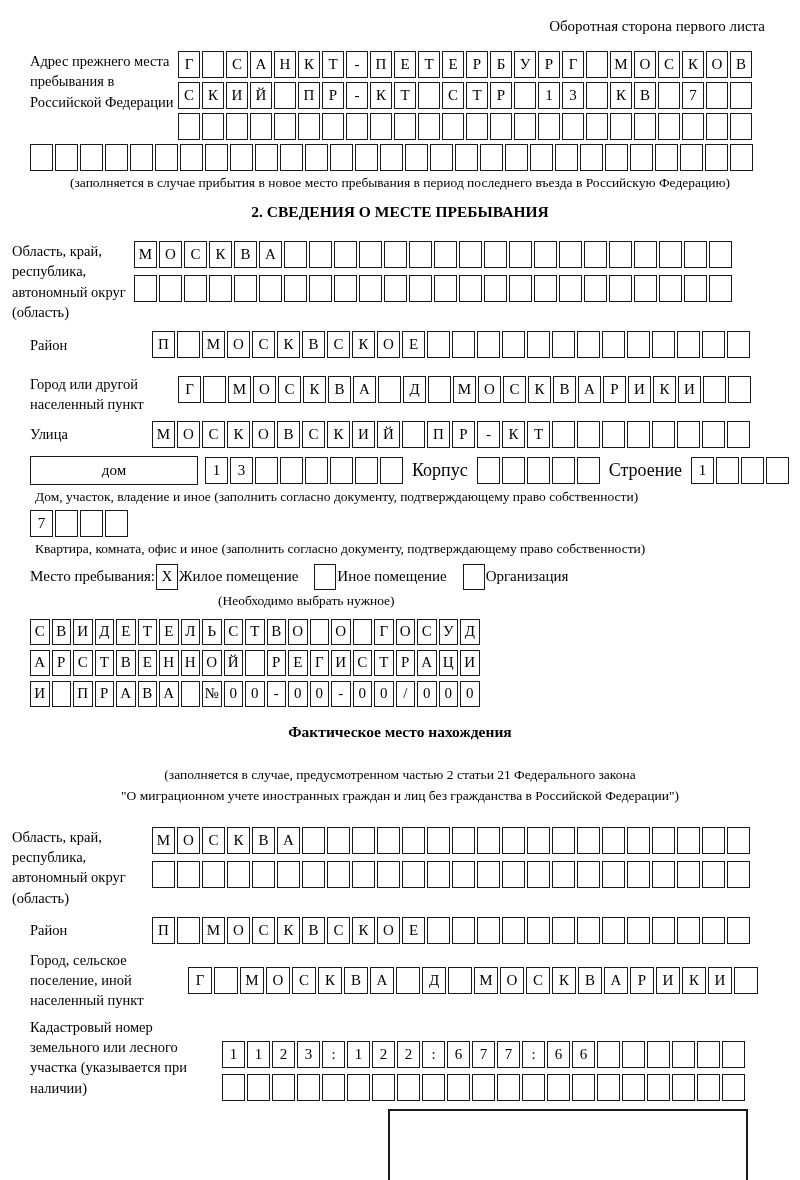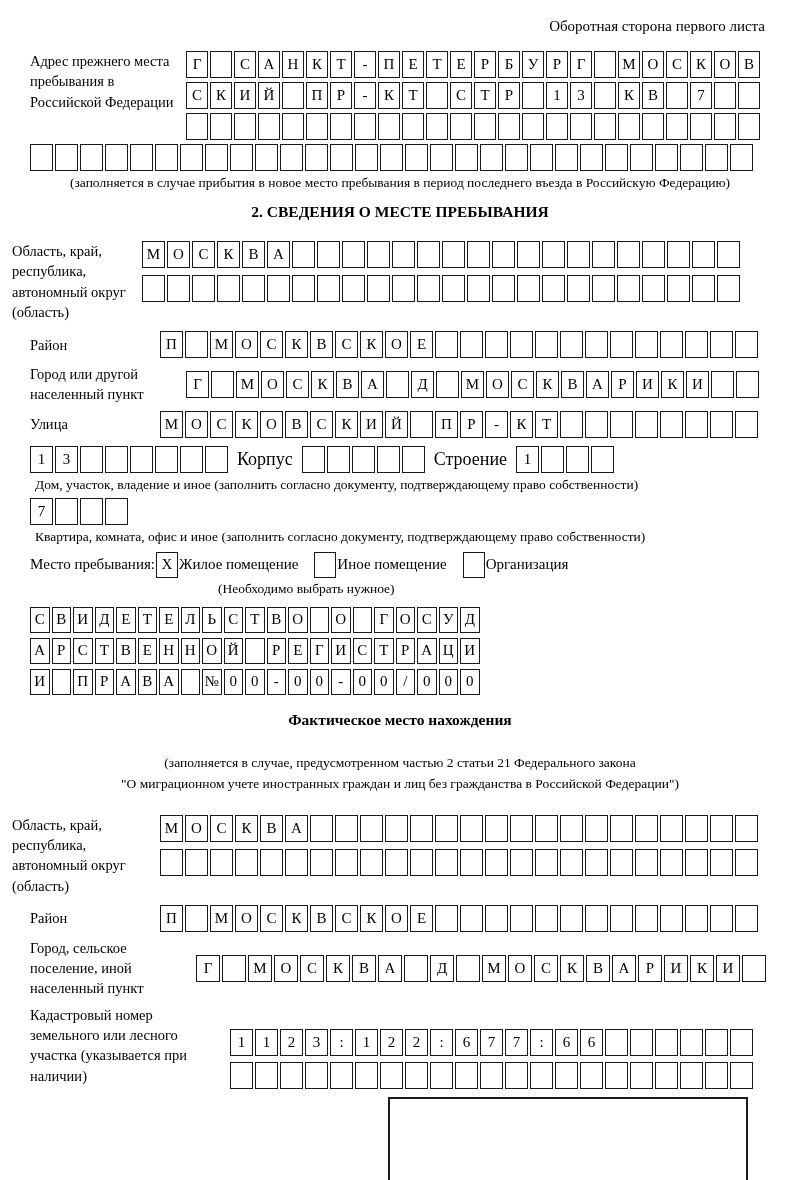--- a/index.html
+++ b/index.html
@@ -3,21 +3,21 @@
 <meta charset="utf-8">
 <style>
   html,body { margin:0; padding:0; background:#fff; }
   body {
     width:800px; height:1180px;
     font-family:"Liberation Serif", serif;
     color:#000; position:relative; overflow:hidden;
   }
   .header-note { text-align:right; padding:18px 35px 0 0; font-size:15px; }
 
-  .frow { display:flex; align-items:flex-start; padding-left:30px;gap:8px; }
+  .frow { display:flex; align-items:flex-start; padding-left:30px; }
   .flabel { font-size:14.5px; line-height:1.4; flex:none; }
   .rows { display:flex; flex-direction:column; }
 
   .cellrow { display:flex; gap:2px; }
   .cell {
     width:23px; height:27px; box-sizing:border-box;
     border:1.7px solid #1a1a1a; background:#fff;
     display:flex; align-items:center; justify-content:center;
     font-size:15px; flex:none;
   }
@@ -35,21 +35,21 @@
   .caption.left { margin:4px 0 0 35px; }
 
   .section-title { text-align:center; font-weight:bold; font-size:15.5px; margin-top:12px; }
 
   .region-block { margin-top:20px;padding-left:12px; }
   .region-block .flabel { width:122px; }
   .region-block .rows { gap:7px; }
   .district-row { margin-top:9px; align-items:center; }
   .district-row .flabel { width:122px; }
   .city-row { margin-top:6px; align-items:center; }
-  .city-row .flabel { width:148px; }
+  .city-row .flabel { width:148px;margin-top:10px; }
   .street-row { margin-top:6px; align-items:center; }
   .street-row .flabel { width:122px; }
 
   .widebox {
     box-sizing:border-box; border:1.7px solid #1a1a1a; height:29px;
     display:flex; align-items:center; justify-content:center;
     font-size:15px; flex:none;
   }
   .dom-row { margin-top:8px; align-items:center; gap:7px; }
   .dom-box { width:168px; }
@@ -349,20 +349,21 @@
       <span class="cell"></span>
       <span class="cell"></span>
       <span class="cell"></span>
       <span class="cell"></span>
       <span class="cell"></span>
       <span class="cell"></span>
     </div>
 </div>
 
 <div class="frow dom-row">
+  <div class="widebox dom-box">дом</div>
   <div class="cellrow">
       <span class="cell">1</span>
       <span class="cell">3</span>
       <span class="cell"></span>
       <span class="cell"></span>
       <span class="cell"></span>
       <span class="cell"></span>
       <span class="cell"></span>
       <span class="cell"></span>
     </div>

